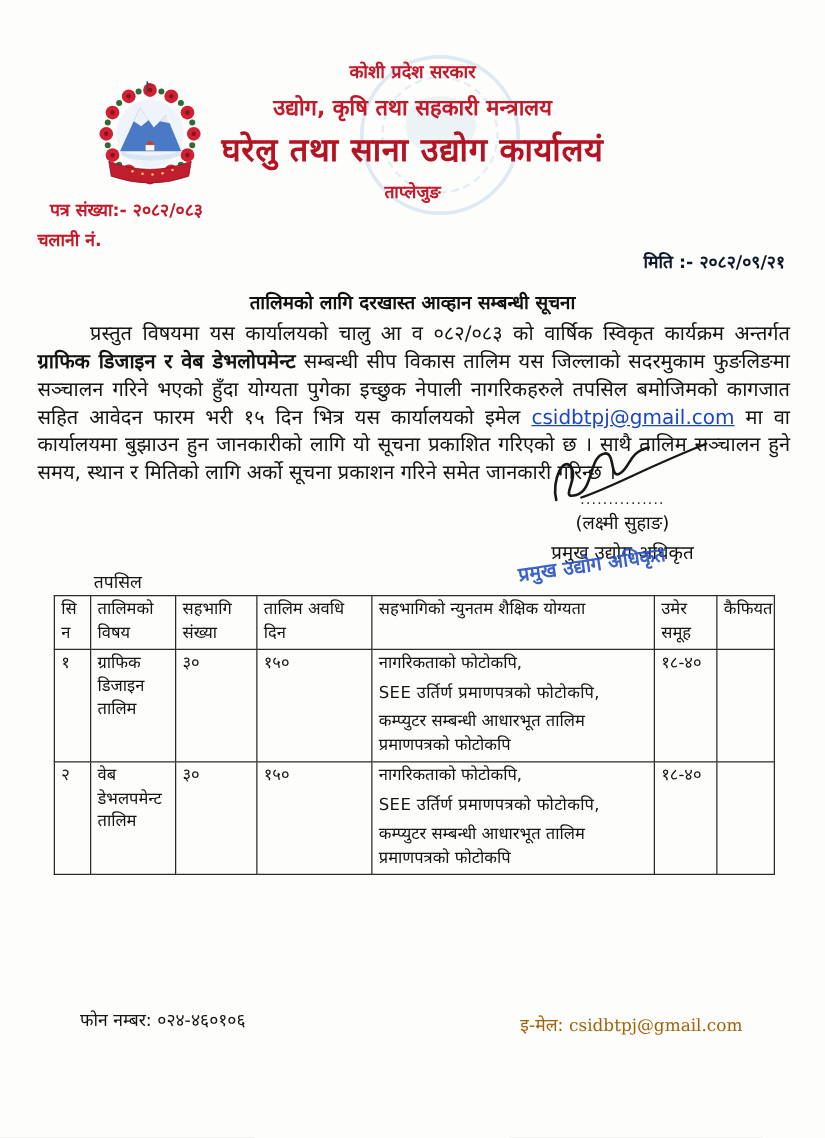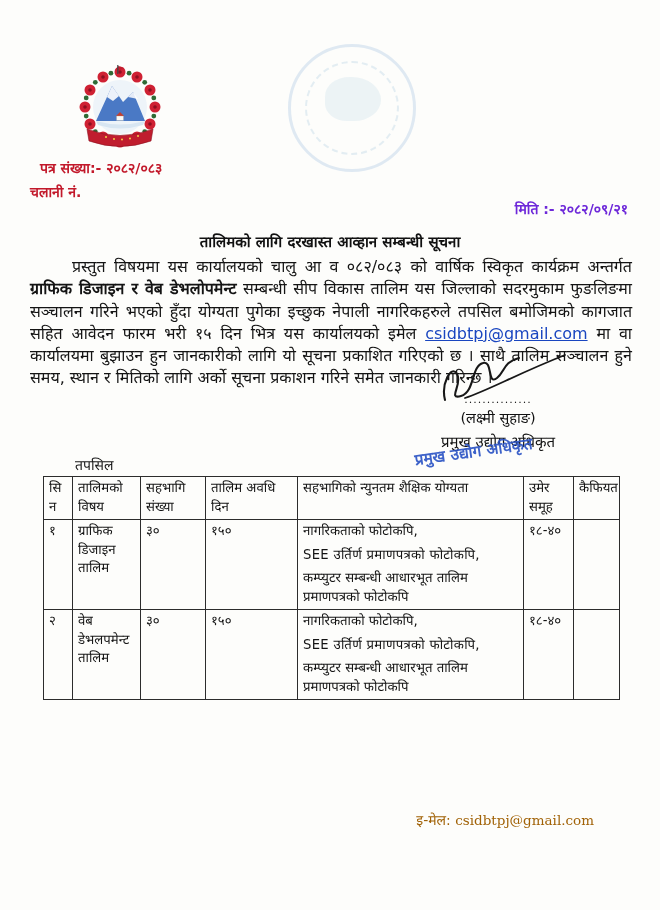--- a/index.html
+++ b/index.html
@@ -21,21 +21,21 @@
   .logo { position:absolute; left:76px; top:64px; width:88px; height:88px; }
 
   .head { position:absolute; left:0; right:0; top:46px; text-align:center; }
   .head .gov      { color:#c2192b; font-weight:bold; font-size:14.5px; }
   .head .ministry { color:#c2192b; font-weight:bold; font-size:17.5px; margin-top:7px; }
   .head .office   { color:#b31322; font-weight:bold; font-size:26px; margin-top:4px; letter-spacing:0.5px; }
   .head .place    { color:#c2192b; font-weight:bold; font-size:14px; margin-top:6px; }
 
   .ref1 { position:absolute; left:40px; top:158px; color:#c2192b; font-weight:bold; font-size:14px; }
   .ref2 { position:absolute; left:30px; top:182px; color:#c2192b; font-weight:bold; font-size:14px; }
-  .dateline { position:absolute; right:32px; top:199px; font-weight:bold; font-size:14px; color:#6d28d9; }
+  .dateline { position:absolute; right:32px; top:199px; font-weight:bold; font-size:14px; color:#0f172a; }
 
   .title { position:absolute; left:0; right:0; top:231px; text-align:center;
     font-weight:bold; font-size:15px; color:#111; }
 
   .bodytext { position:absolute; left:30px; right:28px; top:256px;
     font-size:16px; line-height:22.3px; text-align:justify; text-indent:42px; color:#141414; }
   .bodytext .b { font-weight:bold; }
   .bodytext .email { color:#1a46c0; text-decoration:underline; }
 
   .sig { position:absolute; right:42px; top:352px; width:240px; text-align:center; }
@@ -134,20 +134,26 @@
     <rect x="41.2" y="1" width="1.2" height="9" fill="#444"></rect>
 
     <path d="M11,65 Q44,78 77,65 L75,77 Q44,88 13,77 Z" fill="#c01d2e" stroke="#8d1020" stroke-width="0.6"></path>
     <circle cx="30" cy="73" r="1" fill="#f5d24a"></circle>
       <circle cx="38" cy="75" r="1" fill="#f5d24a"></circle>
     <circle cx="46" cy="75.5" r="1" fill="#f5d24a"></circle>
       <circle cx="54" cy="74.5" r="1" fill="#f5d24a"></circle>
     <circle cx="62" cy="72" r="1" fill="#f5d24a"></circle>
   </svg>
 
+  <div class="head">
+    <div class="gov">कोशी प्रदेश सरकार</div>
+    <div class="ministry">उद्योग, कृषि तथा सहकारी मन्त्रालय</div>
+    <div class="office">घरेलु तथा साना उद्योग कार्यालयं</div>
+    <div class="place">ताप्लेजुङ</div>
+  </div>
 
   <div class="ref1">
     <span>पत्र संख्या:-</span>
     <span>२०८२/०८३</span>
   </div>
   <div class="ref2">चलानी नं.</div>
   <div class="dateline">
     <span>मिति :-</span>
     <span>२०८२/०९/२१</span>
   </div>
@@ -212,18 +218,22 @@
         <div class="qline see">SEE उर्तिर्ण प्रमाणपत्रको फोटोकपि,</div>
         <div class="qline">कम्प्युटर सम्बन्धी आधारभूत तालिम प्रमाणपत्रको फोटोकपि</div>
       </td>
       <td>१८-४०</td>
       <td></td>
     </tr>
   </tbody>
     </table>
 
 
+  <div class="footer-phone">
+    <span>फोन नम्बर:</span>
+    <span>०२४-४६०१०६</span>
+  </div>
   <div class="footer-email">
     <span>इ-मेल:</span>
     <span class="latin">csidbtpj@gmail.com</span>
   </div>
 
 </div>
 
 </body></html>

